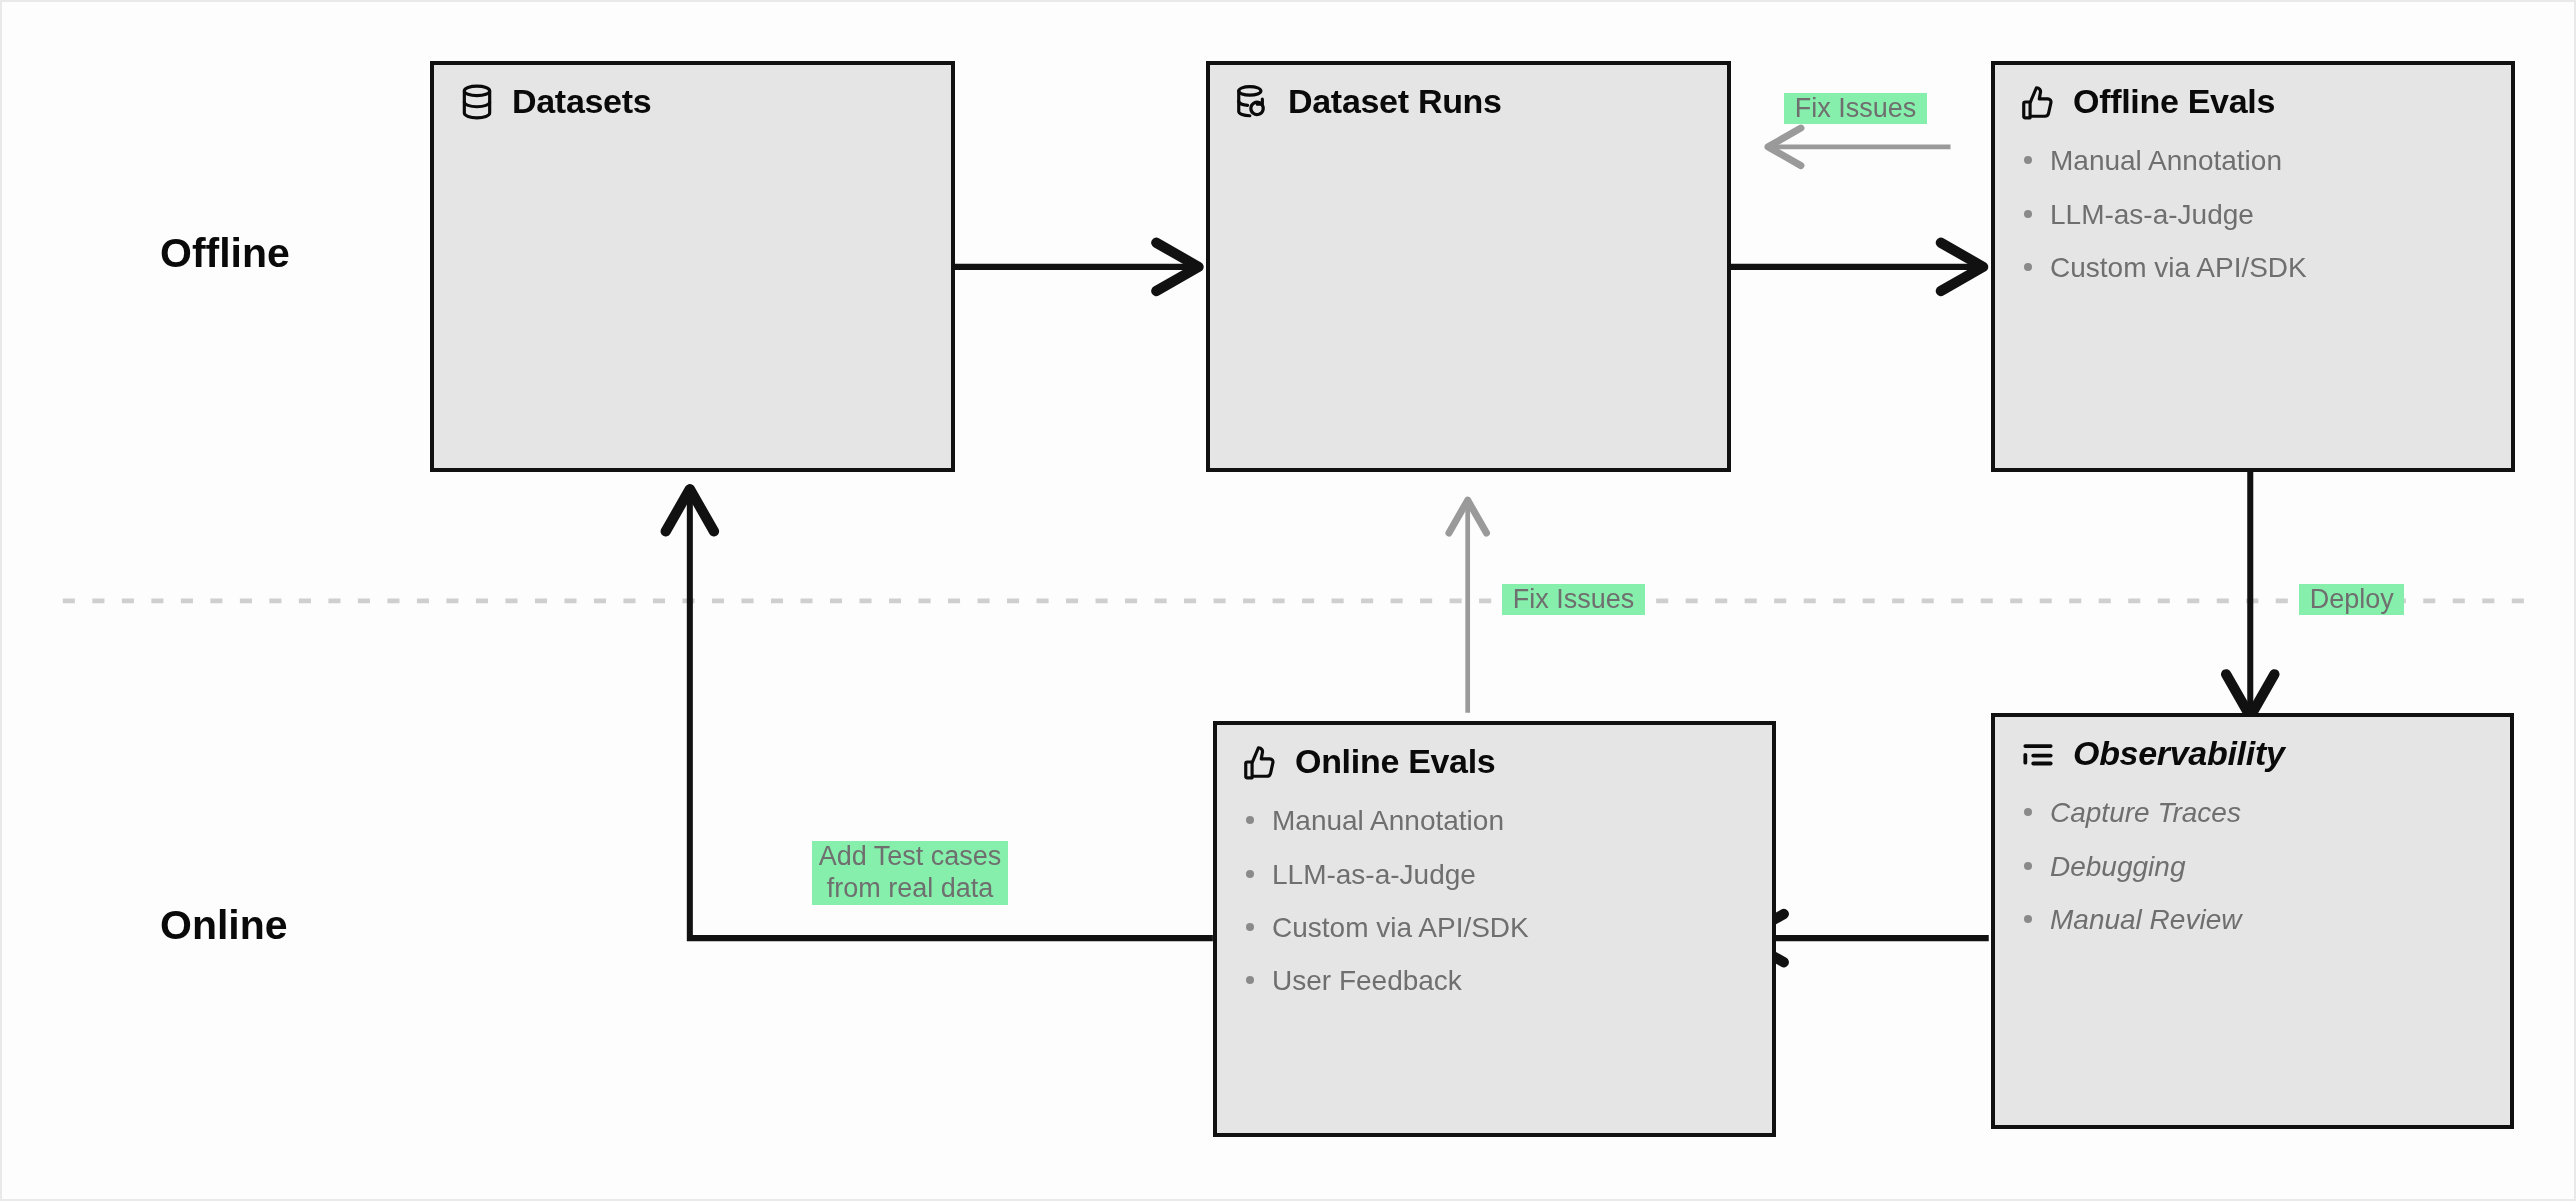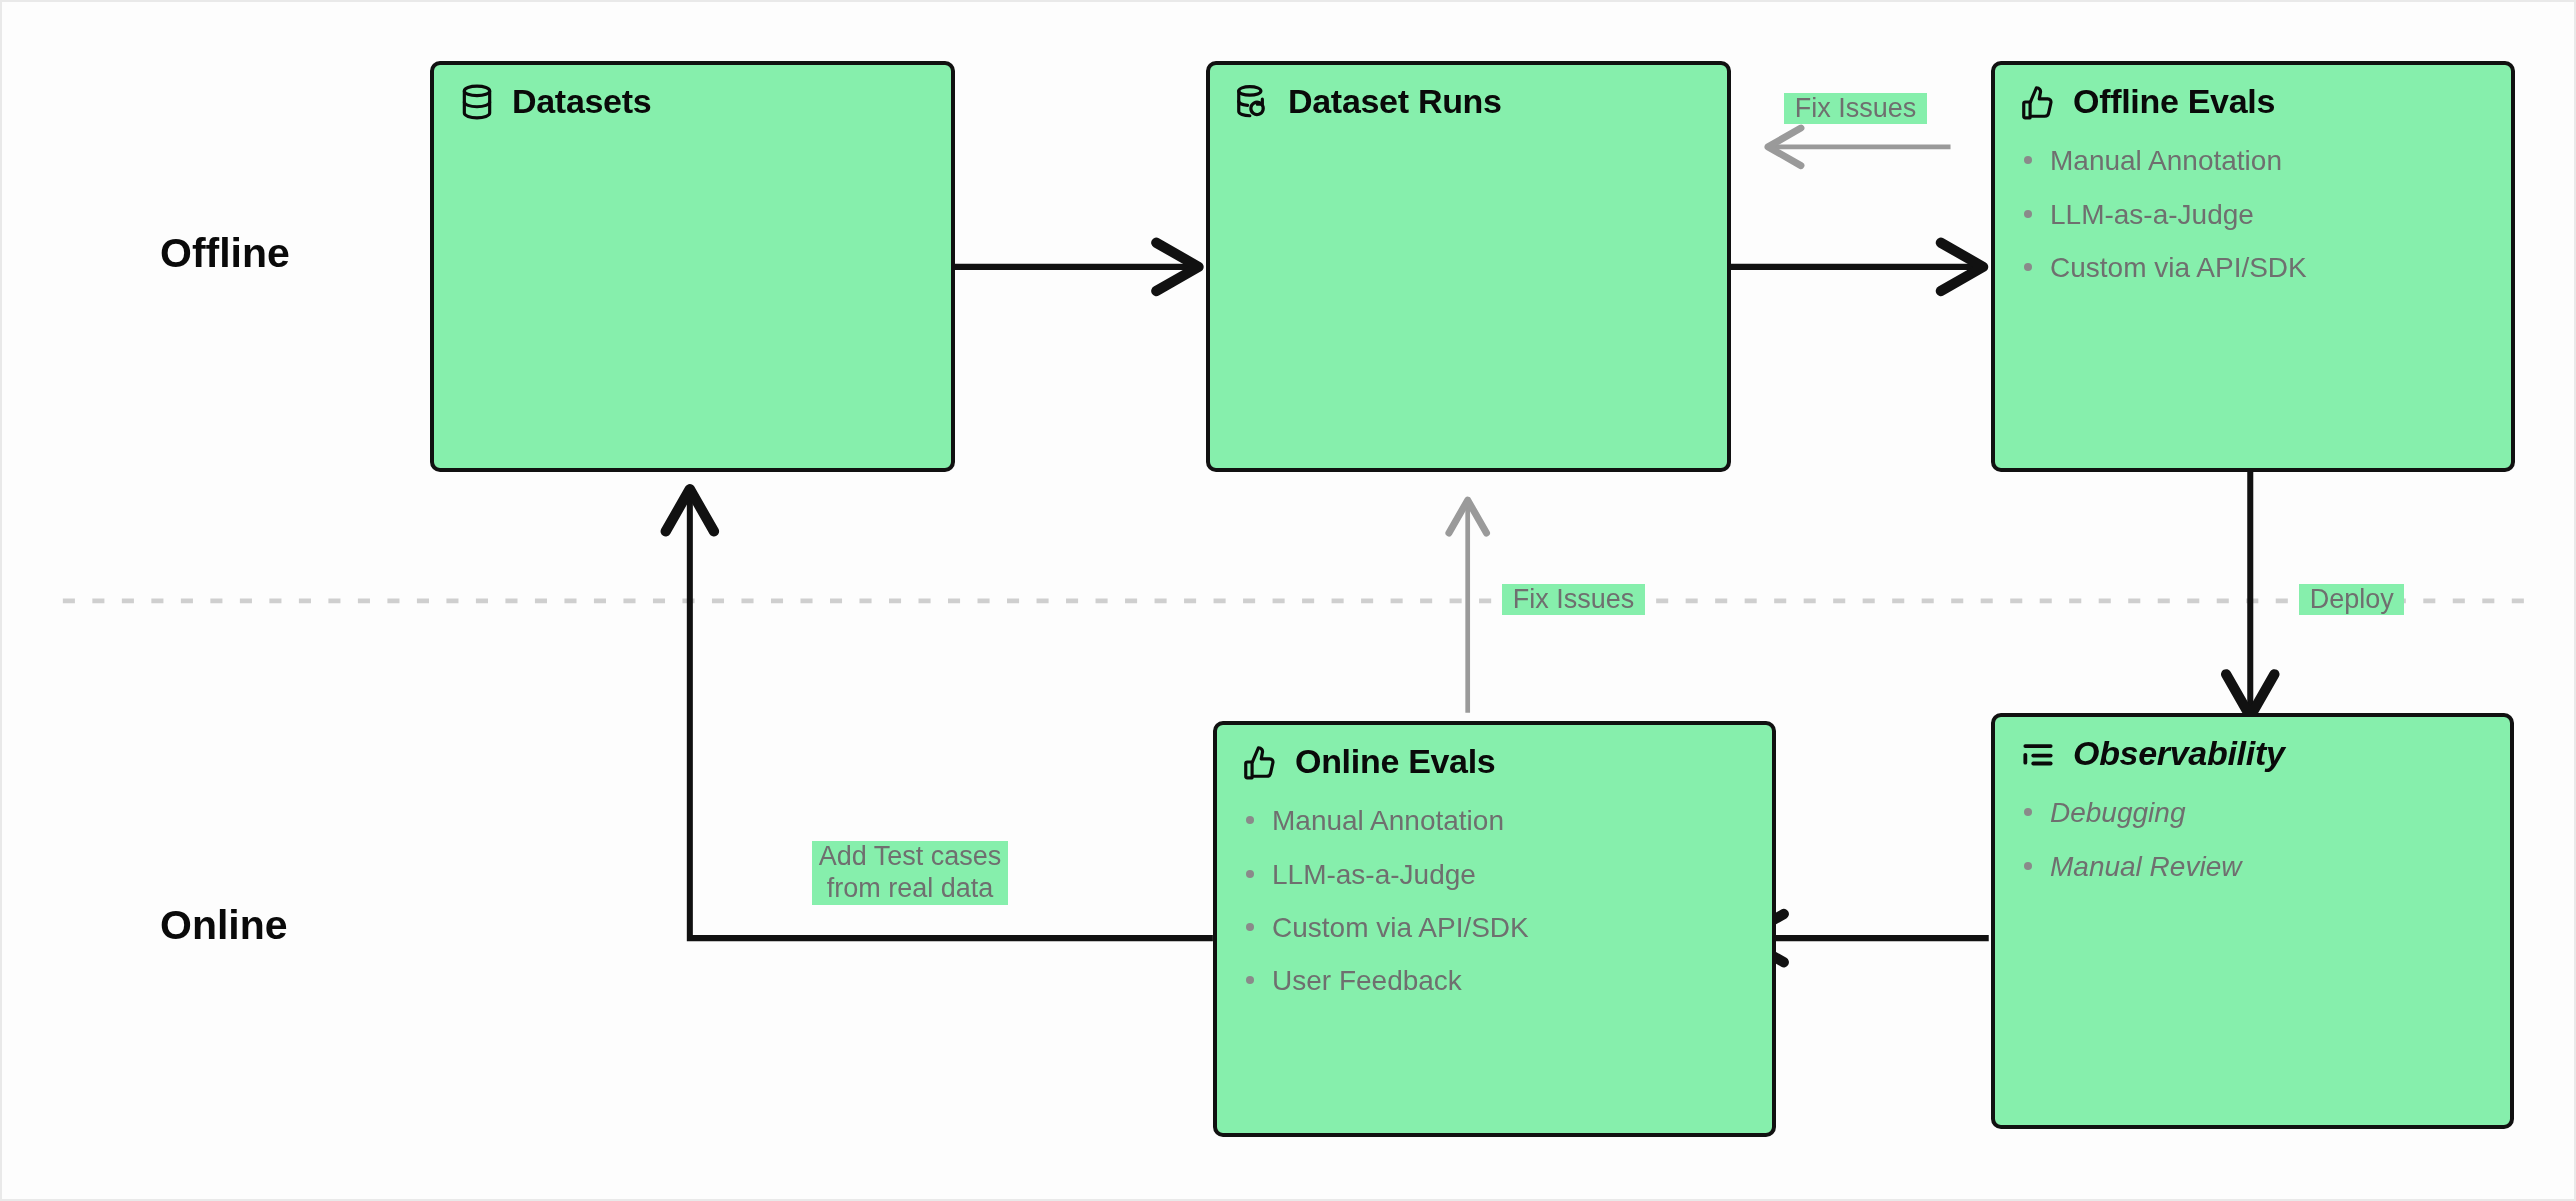--- a/index.html
+++ b/index.html
@@ -13,23 +13,23 @@
     position:relative;
     width:2576px; height:1201px;
     background:#fdfdfd;
     border:2px solid #e9e9e9;
   }
   #edges { position:absolute; inset:0; width:2576px; height:1201px; pointer-events:none; }
 
   
   .node {
     position:absolute;
-    background:#86efac;
+    background:#e5e5e5;
     border:4.7px solid #111111;
-    border-radius:10px;
+    border-radius:0;
     padding:17.4px 23px 17.4px 24px;
   }
   .node-head {
     display:flex;
     align-items:center;
     gap:16px;
     margin-bottom:23px;
   }
   .node-icon { flex:0 0 auto; width:38px; height:38px; display:block; }
   .node-title {
@@ -197,19 +197,20 @@
     <div class="node-head">
       <svg class="node-icon" viewBox="0 0 24 24" fill="none" stroke="#0a0a0a" stroke-width="2.4" stroke-linecap="round" stroke-linejoin="round">
         <path d="M4 7h16"></path>
         <path d="M4 12.5v5"></path>
         <path d="M9 13h11"></path>
         <path d="M9 18h11"></path>
       </svg>
       <div class="node-title">Observability</div>
     </div>
     <ul class="bullets">
+      <li><span class="dot"></span><span>Capture Traces</span></li>
       <li><span class="dot"></span><span>Debugging</span></li>
       <li><span class="dot"></span><span>Manual Review</span></li>
     </ul>
   </div>
 
 </div>
 
 
 </body></html>

